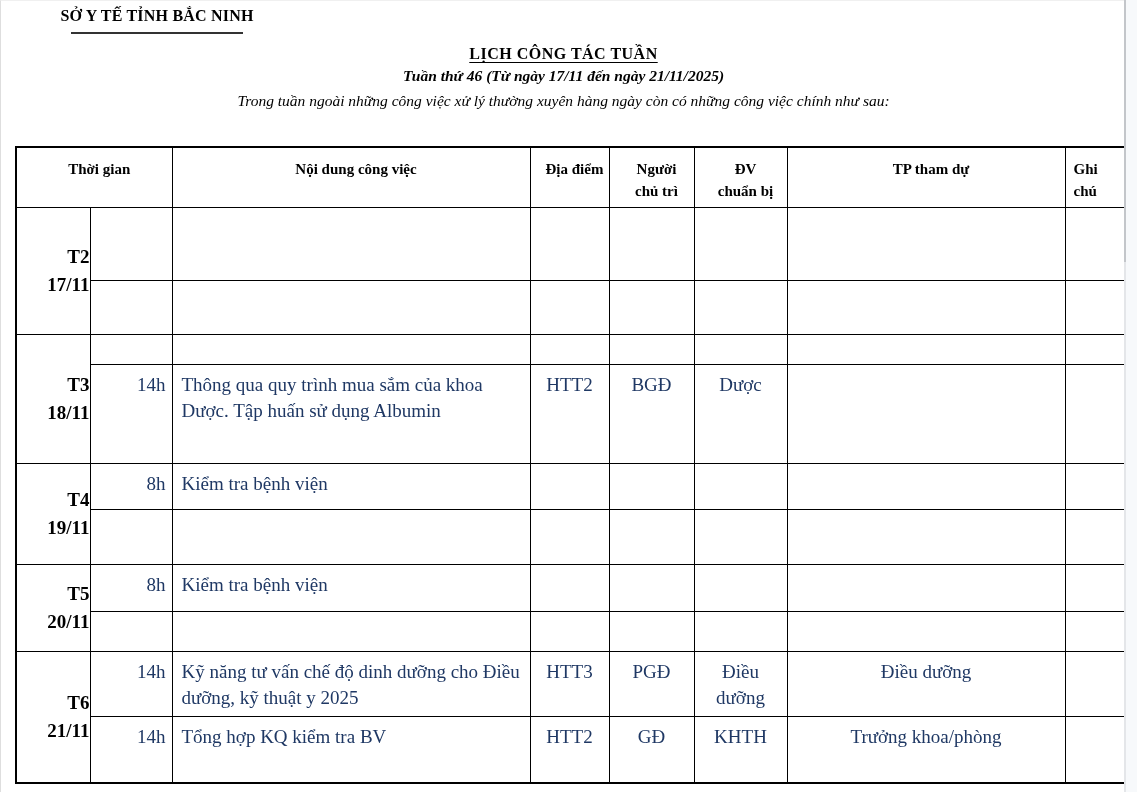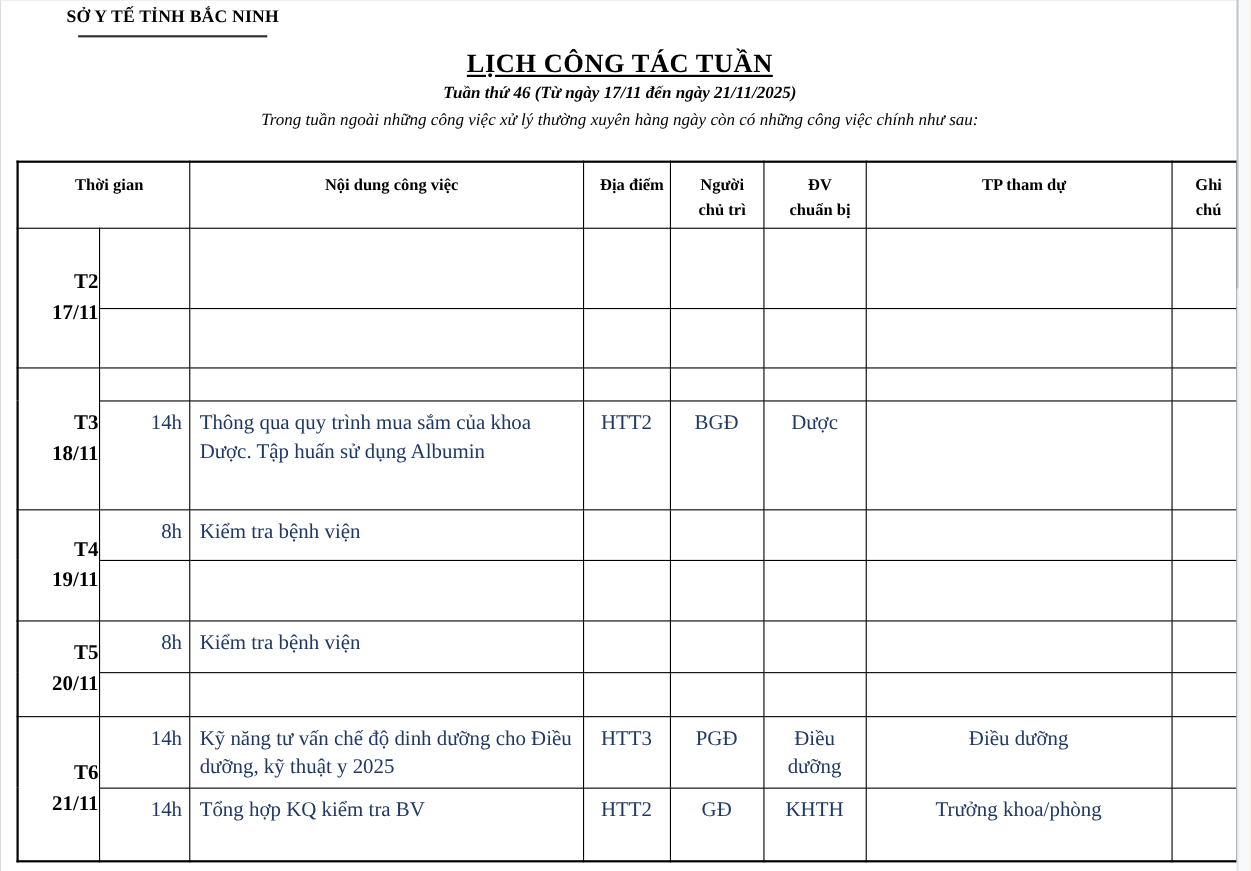--- a/index.html
+++ b/index.html
@@ -2,21 +2,21 @@
 <html><head>
 <meta charset="utf-8">
 <style>
   * { margin: 0; padding: 0; box-sizing: border-box; }
   html, body {
     width: 1137px; height: 792px;
     background: #ffffff;
     font-family: "Liberation Serif", "DejaVu Serif", serif;
     overflow: hidden;
   }
-  .viewport { position: relative; width: 1137px; height: 792px; background: #fdba74; }
+  .viewport { position: relative; width: 1137px; height: 792px; background: #eab308; }
   .page {
     position: absolute; left: 0; top: 0;
     width: 1125px; height: 792px;
     background: #ffffff;
     border-left: 1px solid #dedede;
     border-top: 1px solid #f0f0f0;
   }
   
   .right-strip {
     position: absolute; left: 1125px; top: 0; width: 12px; height: 792px;
@@ -34,21 +34,21 @@
   
   .org-block {
     position: absolute; left: 30px; top: 5px; width: 252px;
     text-align: center; color: #000;
   }
   .org-line { font-weight: bold; font-size: 16px; line-height: 20px; letter-spacing: 0.2px; }
   .org-rule { width: 172px; border-bottom: 2px solid #333; margin: 6px auto 0 auto; }
 
   .title-block { position: absolute; left: 0; top: 44px; width: 1125px; text-align: center; color:#000; }
   .doc-title {
-    font-size: 24px; font-weight: bold; letter-spacing: 0.5px;
+    font-size: 16px; font-weight: bold; letter-spacing: 0.5px;
     text-decoration: underline; text-underline-offset: 3px;
     display: inline-block;
   }
   .doc-subtitle { margin-top: 4px; font-size: 15.5px; font-weight: bold; font-style: italic; }
   .doc-intro { margin-top: 7px; font-size: 15.5px; font-style: italic; }
 
   
   table.schedule {
     position: absolute; left: 14px; top: 145px;
     width: 1109px;
@@ -115,21 +115,21 @@
         <th>Địa điểm</th>
         <th>
           <div>Người</div>
           <div>chủ trì</div>
         </th>
         <th>
           <div>ĐV</div>
           <div>chuẩn bị</div>
         </th>
         <th>TP tham dự</th>
-        <th style="text-align:center; padding-left:8px;">
+        <th style="text-align:left; padding-left:8px;">
           <div>Ghi</div>
           <div>chú</div>
         </th>
       </tr>
 
       <tr style="height:73px">
         <td class="day" rowspan="2">
           <div>T2</div>
           <div>17/11</div>
         </td>

